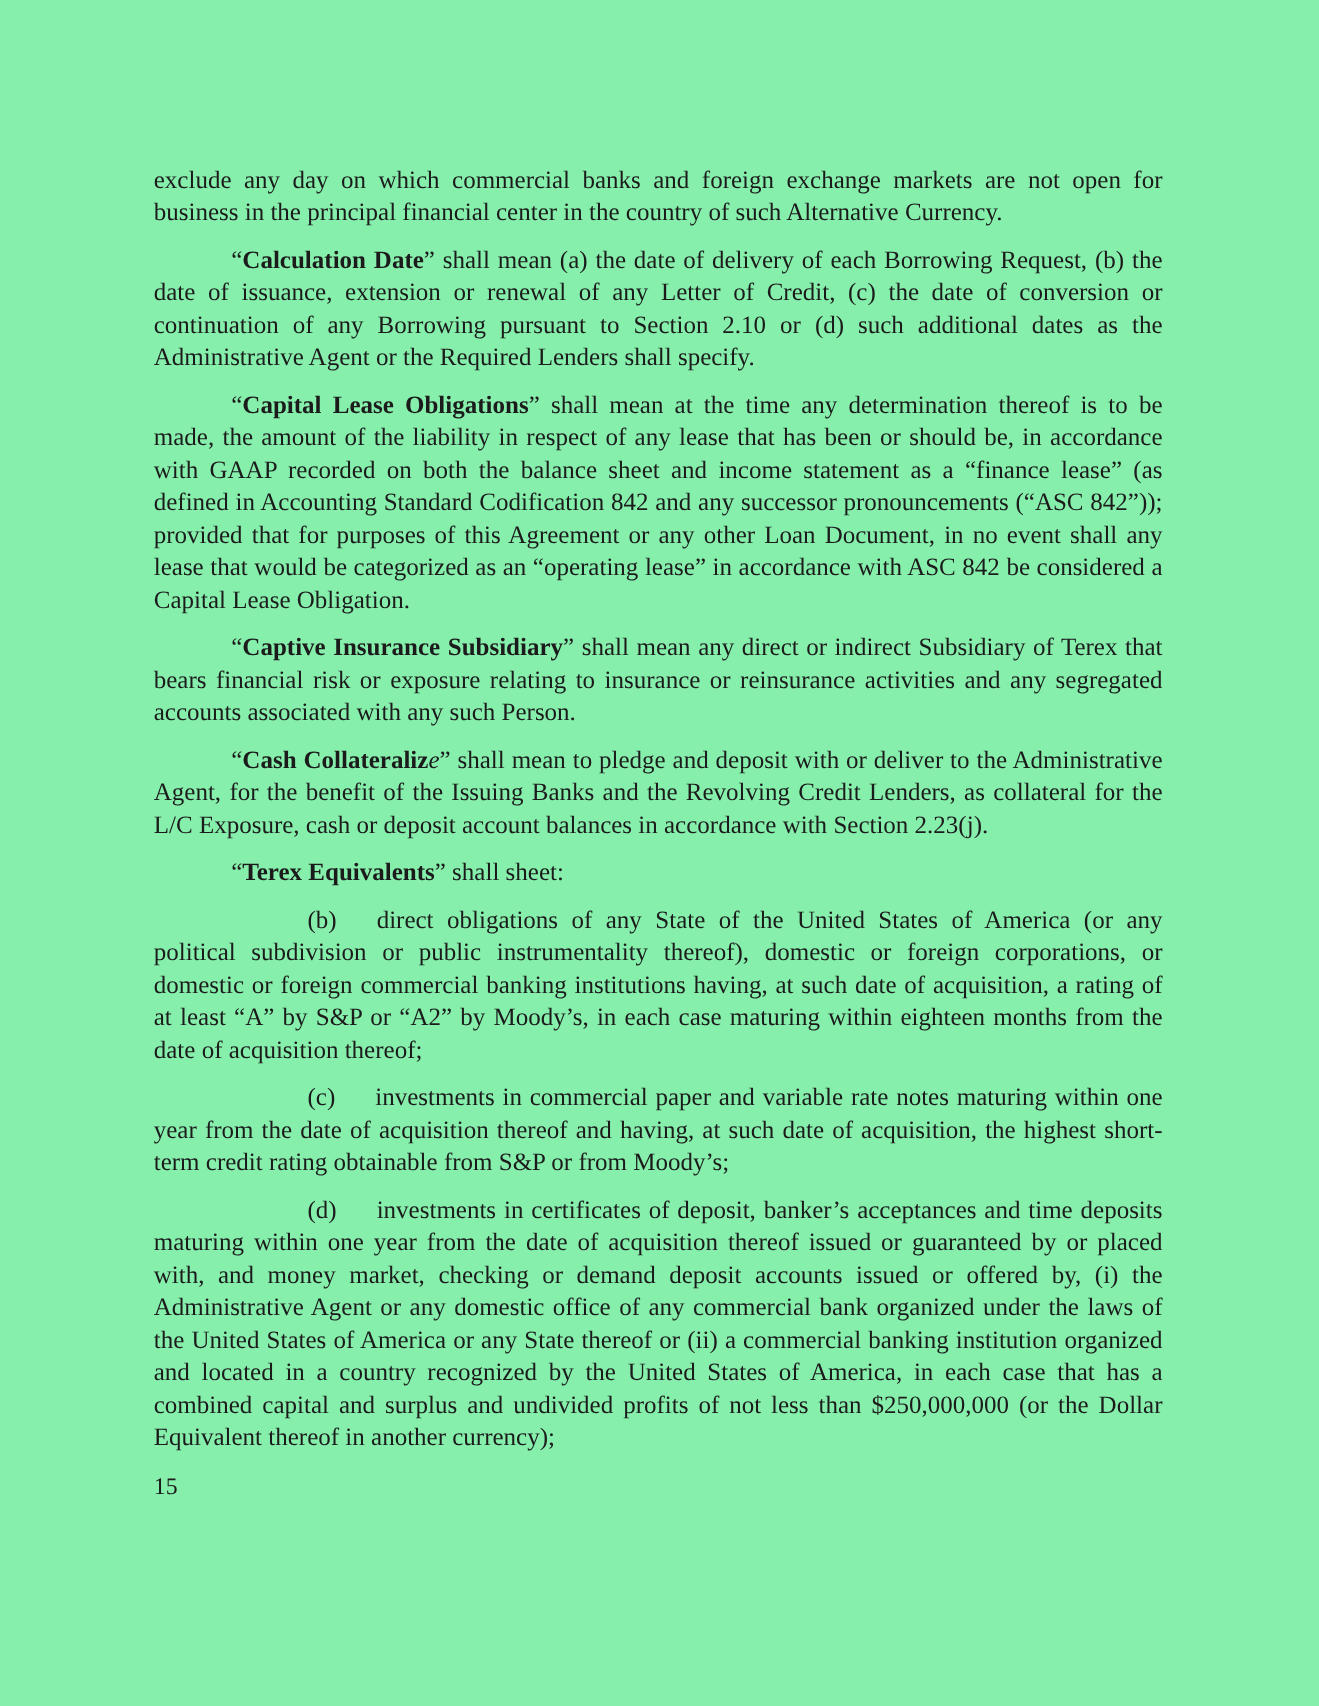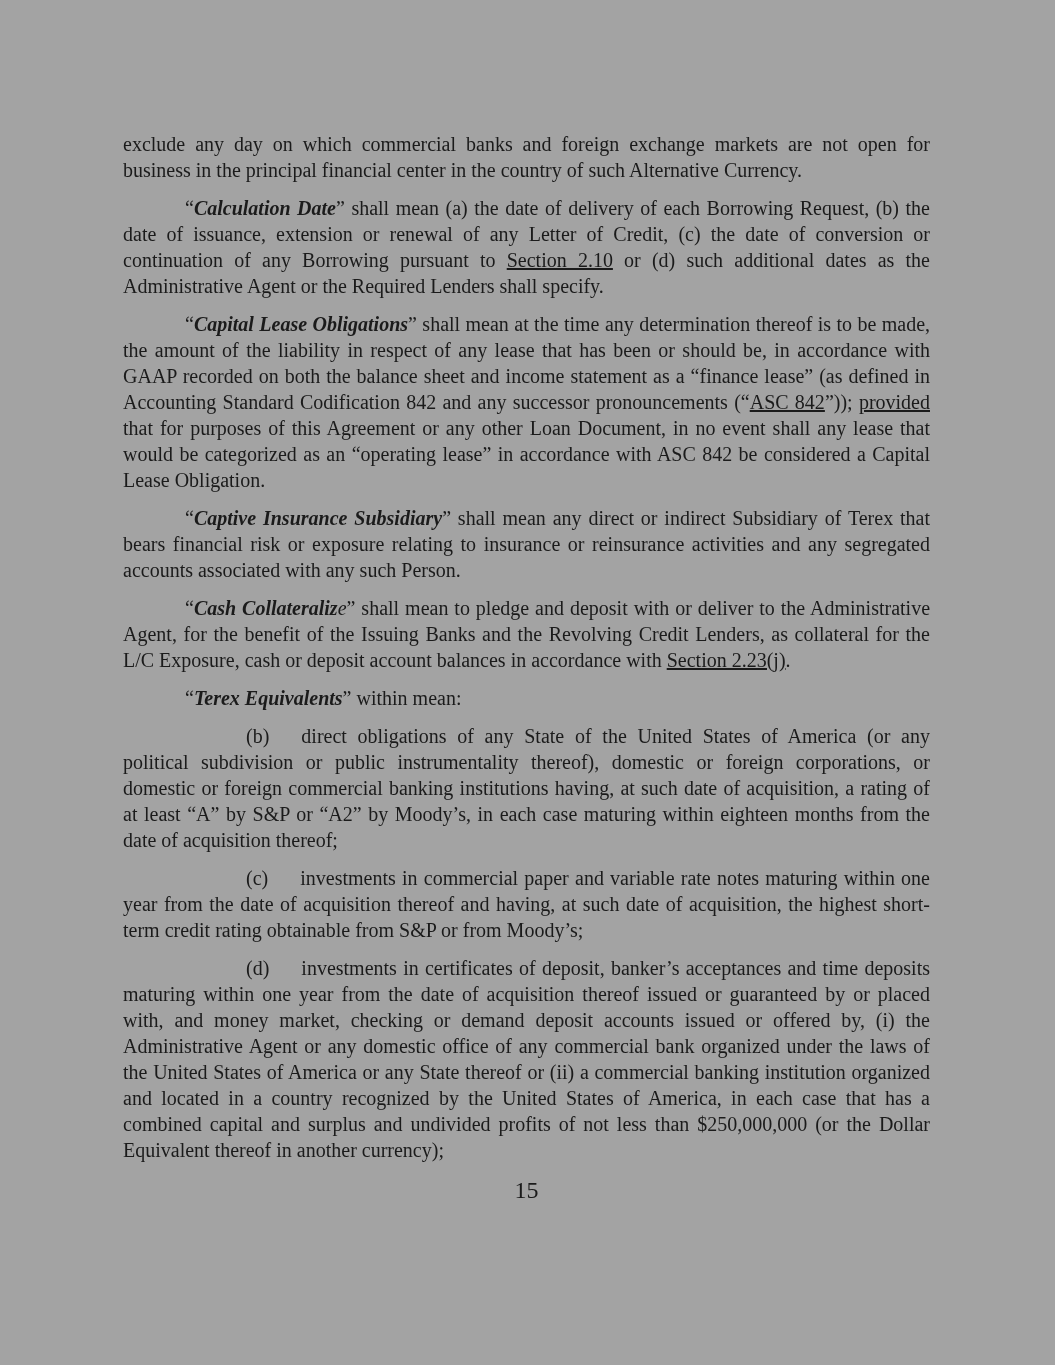--- a/index.html
+++ b/index.html
@@ -4,21 +4,21 @@
 <style>
   html, body {
     margin: 0;
     padding: 0;
     background: #ffffff;
   }
   .sheet {
     position: relative;
     width: 1055px;
     height: 1365px;
-    background: #a3a3a3;
+    background: #86efac;
     overflow: hidden;
     box-sizing: border-box;
     padding: 131px 125px 0 123px;
     font-family: "Liberation Serif", "DejaVu Serif", serif;
     font-size: 20px;
     line-height: 26px;
     color: #1b1b1b;
   }
   .para {
     margin: 0 0 12px 0;
@@ -26,37 +26,34 @@
     text-indent: 62px;
   }
   .para.flush {
     text-indent: 0;
   }
   .para.item {
     text-indent: 123px;
   }
   .term {
     font-weight: bold;
-    font-style: italic;
   }
   .term-light {
     font-style: italic;
   }
   .uline {
-    text-decoration: underline;
   }
   .tab {
     display: inline-block;
     width: 32px;
   }
   .page-number {
     margin-top: 14px;
-    text-align: center;
     text-indent: 0;
-    font-size: 24px;
+    font-size: 19px;
   }
 </style>
 </head>
 <body>
 
 <div class="sheet">
 
   <p class="para flush">
     <span>exclude any day on which commercial banks and foreign exchange markets are not open for business in the principal financial center in the country of such Alternative Currency.</span>
   </p>
@@ -71,21 +68,21 @@
 
   <p class="para">
     <span>“</span><span class="term">Captive Insurance Subsidiary</span><span>” shall mean any direct or indirect Subsidiary of Terex that bears financial risk or exposure relating to insurance or reinsurance activities and any segregated accounts associated with any such Person.</span>
   </p>
 
   <p class="para">
     <span>“</span><span class="term">Cash Collateraliz</span><span class="term-light">e</span><span>” shall mean to pledge and deposit with or deliver to the Administrative Agent, for the benefit of the Issuing Banks and the Revolving Credit Lenders, as collateral for the L/C Exposure, cash or deposit account balances in accordance with </span><span class="uline">Section 2.23(j)</span><span>.</span>
   </p>
 
   <p class="para">
-    <span>“</span><span class="term">Terex Equivalents</span><span>” within mean:</span>
+    <span>“</span><span class="term">Terex Equivalents</span><span>” shall sheet:</span>
   </p>
 
 
   <p class="para item">
     <span>(b)</span><span class="tab"></span><span>direct obligations of any State of the United States of America (or any political subdivision or public instrumentality thereof), domestic or foreign corporations, or domestic or foreign commercial banking institutions having, at such date of acquisition, a rating of at least “A” by S&amp;P or “A2” by Moody’s, in each case maturing within eighteen months from the date of acquisition thereof;</span>
   </p>
 
   <p class="para item">
     <span>(c)</span><span class="tab"></span><span>investments in commercial paper and variable rate notes maturing within one year from the date of acquisition thereof and having, at such date of acquisition, the highest short-term credit rating obtainable from S&amp;P or from Moody’s;</span>
   </p>

